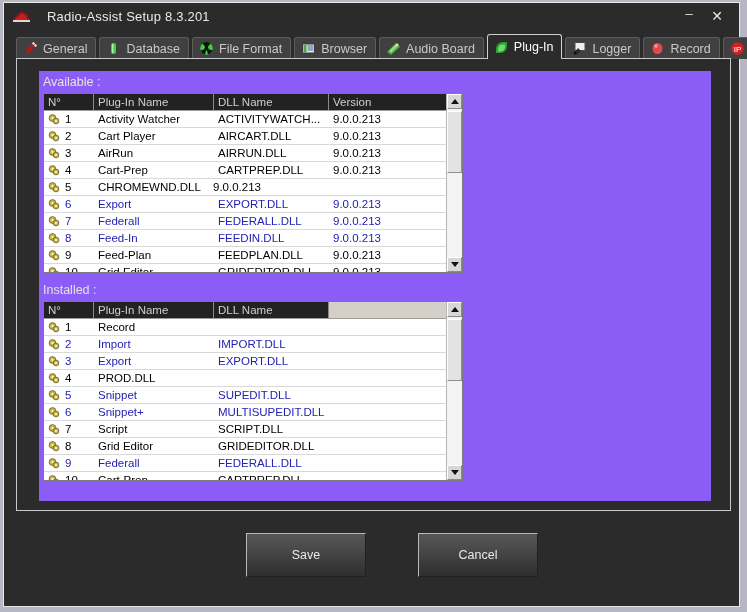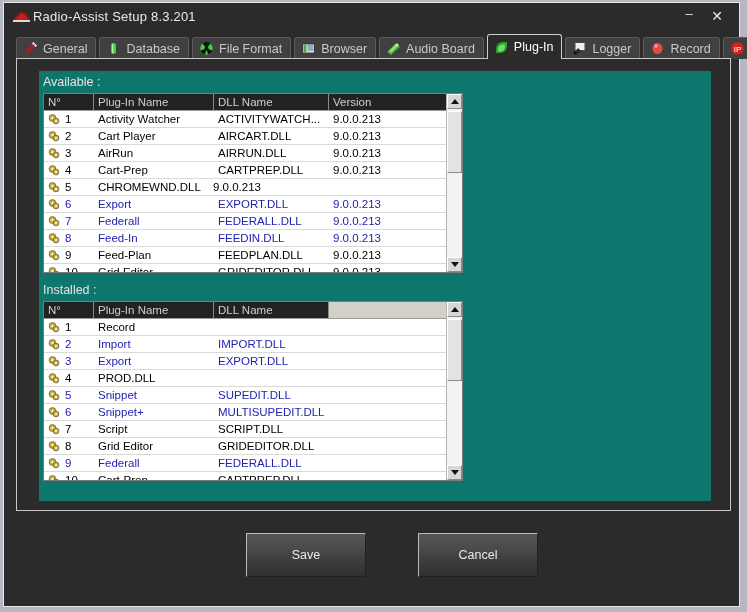--- a/index.html
+++ b/index.html
@@ -21,21 +21,21 @@
   .titlebar{
     position:absolute;left:0;top:0;width:100%;height:26px;
     background:#2b2b2b;
     display:flex;align-items:center;
   }
   .title-icon{
     width:22px;height:18px;margin-left:7px;position:relative;flex:0 0 auto;
   }
   .title-icon svg{display:block;}
   .title-text{
-    color:#e9e9e9;font-size:13px;margin-left:0;letter-spacing:.2px;
+    color:#e9e9e9;font-size:13px;margin-left:14px;letter-spacing:.2px;
     white-space:nowrap;
   }
   .win-btns{margin-left:auto;display:flex;align-items:center;height:100%;}
   .win-btn{
     width:28px;height:26px;display:flex;align-items:center;justify-content:center;
     color:#e6e6e6;font-size:14px;line-height:1;
   }
   .win-btn.min{font-size:13px;padding-bottom:5px;}
   .win-btn.close{font-size:14px;margin-right:8px;font-weight:600;}
 
@@ -68,21 +68,21 @@
 
   
   .content{
     position:absolute;left:12px;top:55px;width:715px;height:453px;
     background:#2b2b2b;
     border:1px solid #c9c9c9;
     box-sizing:border-box;
   }
   .inner-panel{
     position:absolute;left:22px;top:12px;width:672px;height:430px;
-    background:#0f766e;
+    background:#8b5cf6;
   }
 
   .group-label{
     position:absolute;color:#e3e3e3;font-size:12.5px;white-space:nowrap;
   }
 
   
   .grid{
     position:absolute;
     background:#ffffff;

